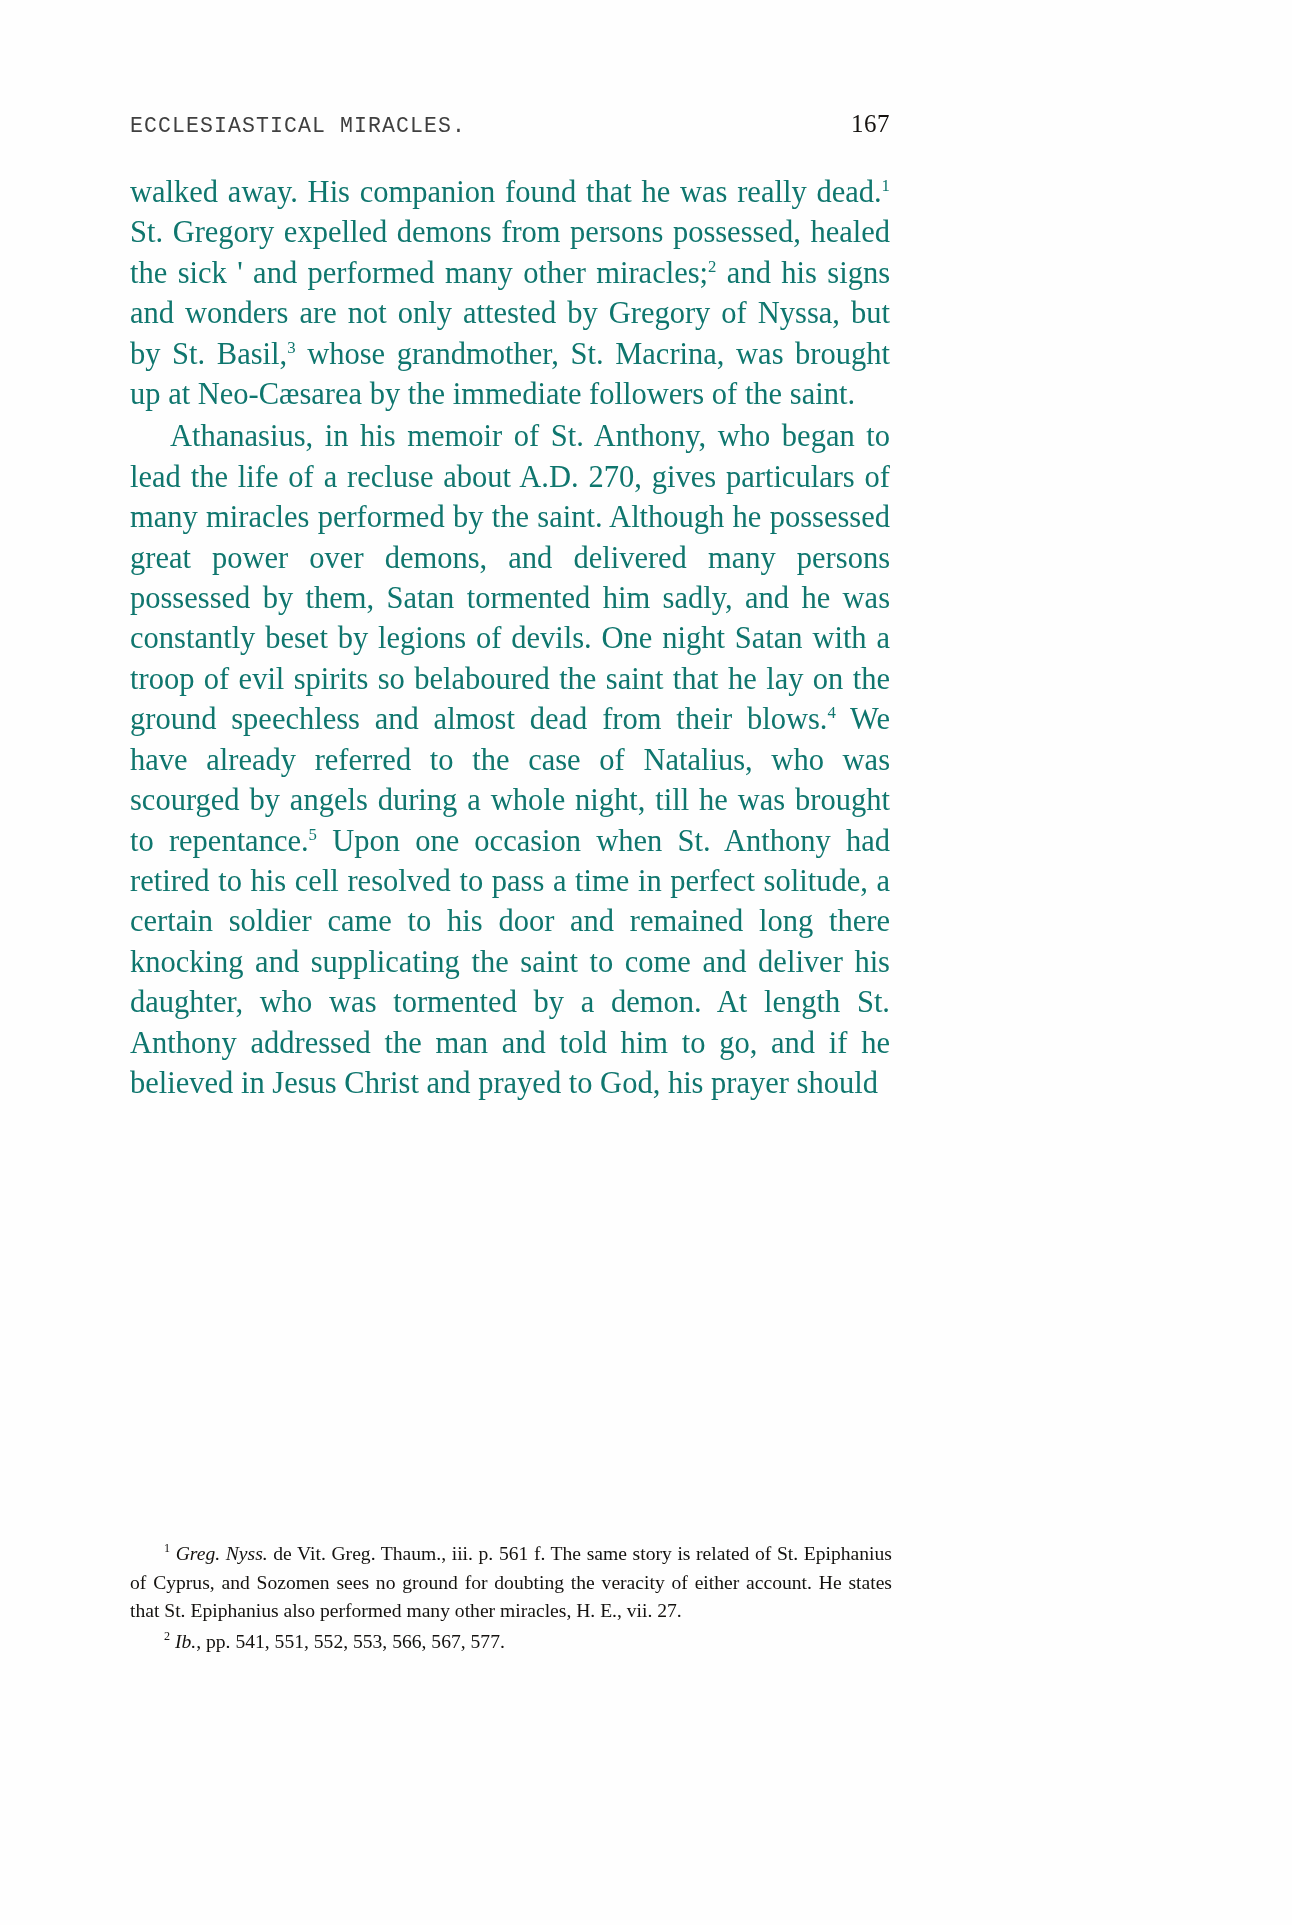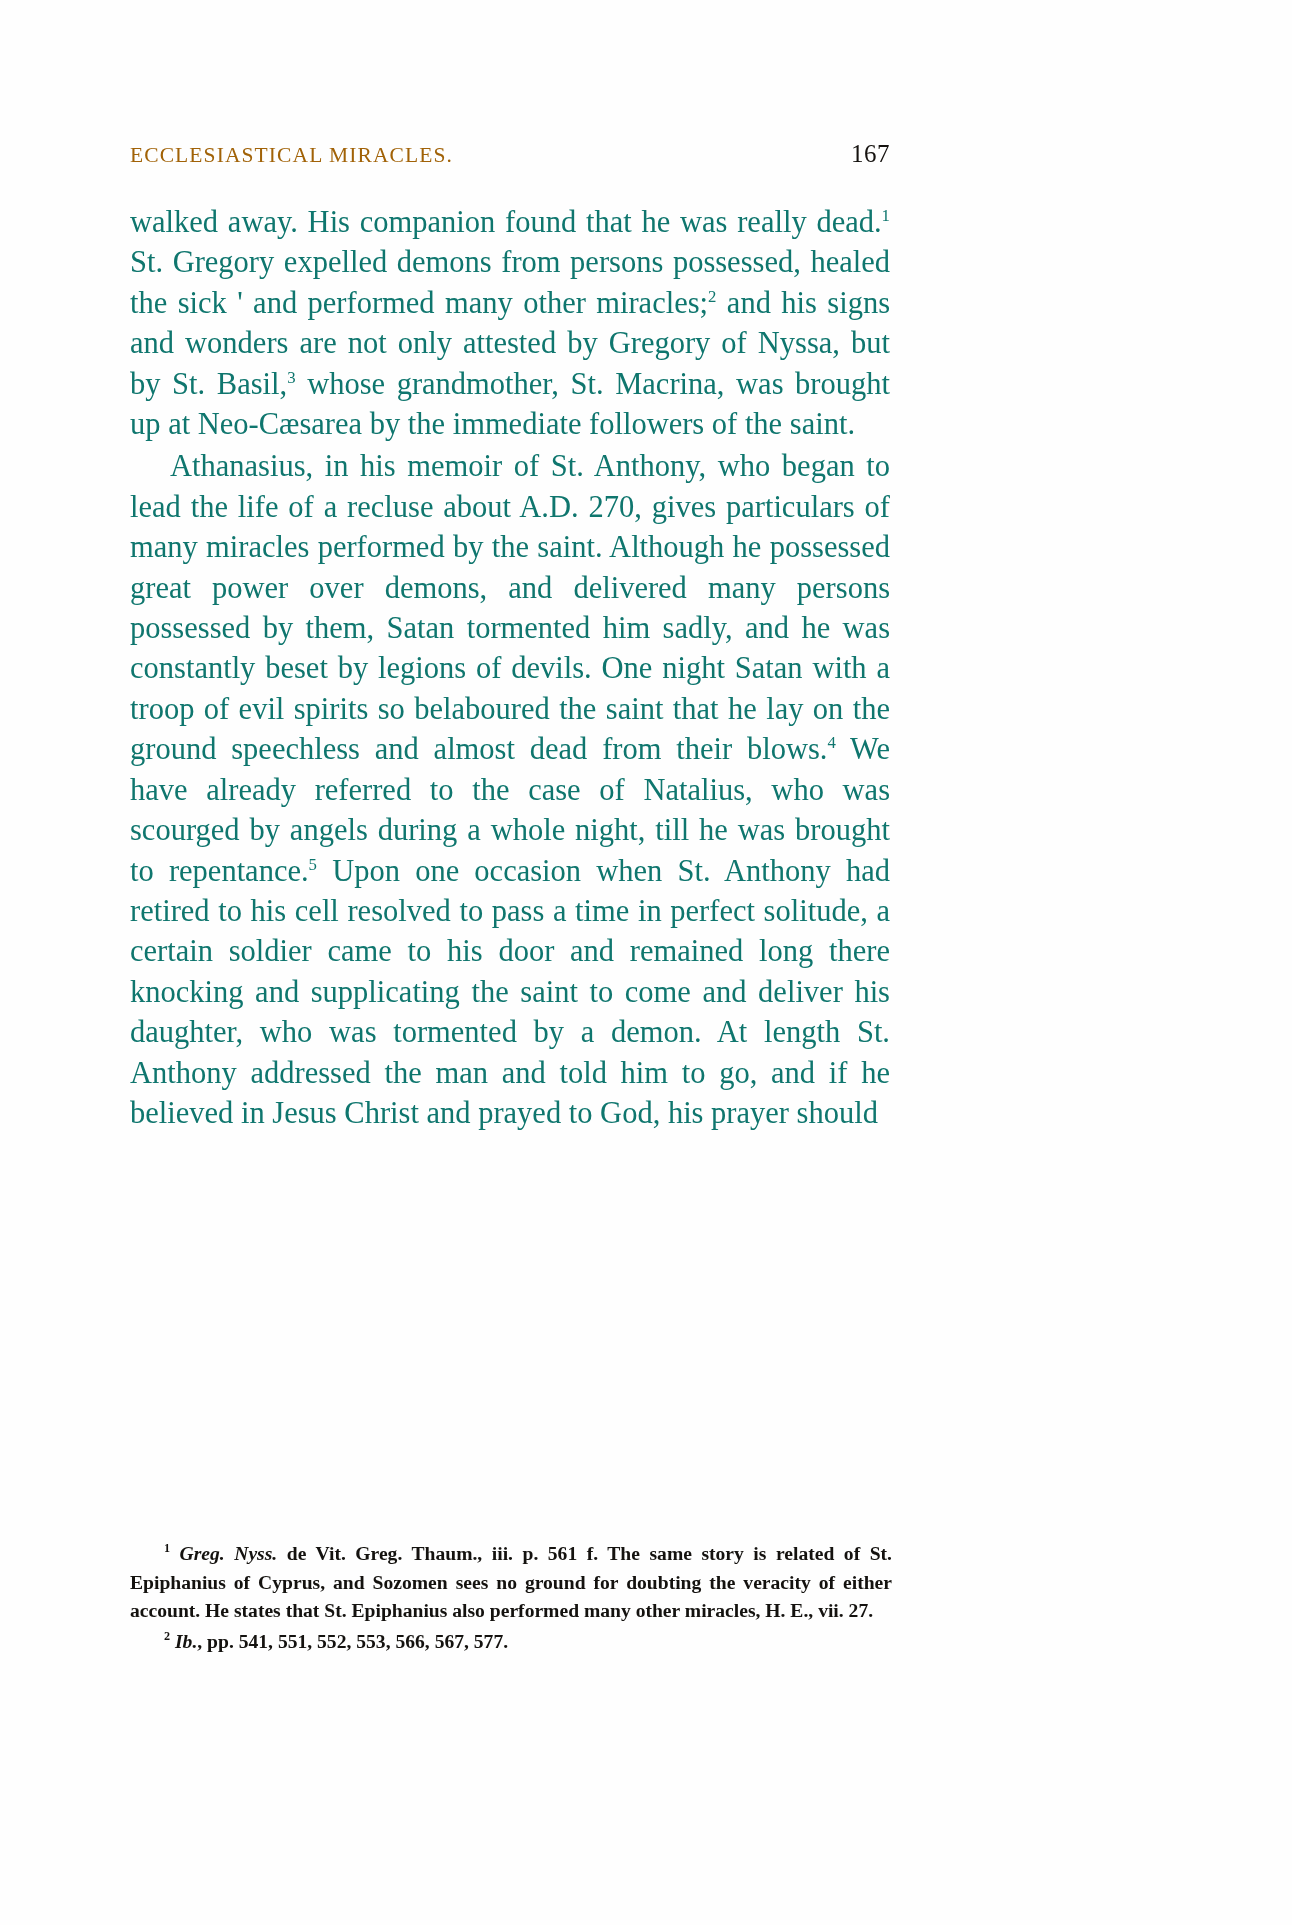--- a/index.html
+++ b/index.html
@@ -32,28 +32,27 @@
   .header {
     display: flex;
     align-items: baseline;
     justify-content: space-between;
     margin-bottom: 34px;
     width: 760px;
   }
   .header-title {
     font-size: 21.5px;
     letter-spacing: 1.1px;
-    font-family: Liberation Serif, serif;
-    color: #a16207;
+    font-family: Liberation Mono, monospace;
+    color: #404040;
   }
   .header-page {
     font-size: 25px;
     color: #15120f;
     letter-spacing: 0.5px;
-    margin-top: 30px;
   }
   p.body-par {
     font-size: 30.5px;
     line-height: 40.4px;
     text-align: justify;
     text-justify: inter-word;
     margin: 0;
     color: #0f766e;
     hyphens: none;
   }
@@ -71,21 +70,21 @@
   }
   .notes {
     position: absolute;
     left: 130px;
     top: 1540px;
     width: 762px;
     font-size: 19.6px;
     line-height: 28.5px;
     font-family: "Liberation Serif", serif;
     color: #14120f;
-    font-weight: bold;
+    font-weight: normal;
   }
   .note {
     margin: 0 0 2px 0;
     text-align: justify;
   }
   .note .nindent {
     display: inline-block;
     width: 34px;
   }
   .note i {

